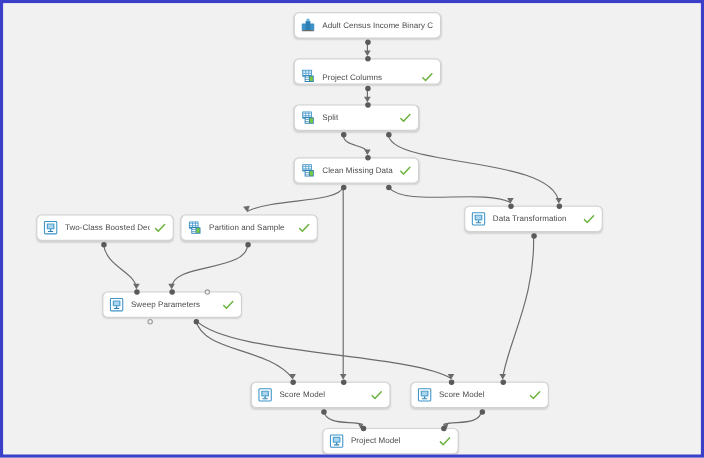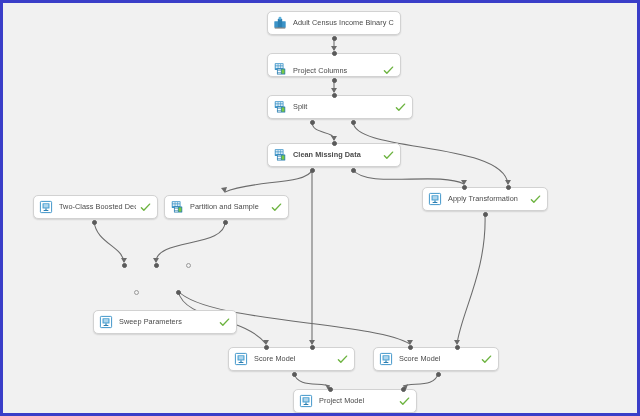--- a/index.html
+++ b/index.html
@@ -177,21 +177,21 @@
         <rect x="9.8" y="8.5" width="3.3" height="4.8" fill="#7ac943"></rect>
       </svg>
       <span class="node-label">Project Columns</span>
       <svg class="node-check" viewBox="0 0 12 12">
         <path d="M1.5,6.2 L4.2,9 L10.5,2.3" stroke="#6cb33f" stroke-width="1.5" fill="none" stroke-linecap="round" stroke-linejoin="round"></path>
       </svg>
     </div>
     <div class="port filled" style="left:328.5px; top:47.5px;"></div>
     <div class="port filled" style="left:328.5px; top:74.5px;"></div>
 
-    <div class="node" style="left:264px; top:92px; width:146px;">
+    <div class="node" style="left:264px; top:92px; width:114px;">
       <svg class="node-icon" viewBox="0 0 16 16">
         <rect x="2" y="1.5" width="10" height="7.5" rx="0.5" fill="#3b93c8"></rect>
         <g fill="#ffffff">
           <rect x="3" y="2.5" width="2.4" height="1.1"></rect>
             <rect x="6.1" y="2.5" width="2.4" height="1.1"></rect>
             <rect x="9.2" y="2.5" width="1.9" height="1.1"></rect>
           <rect x="3" y="4.2" width="2.4" height="1.1"></rect>
             <rect x="6.1" y="4.2" width="2.4" height="1.1"></rect>
             <rect x="9.2" y="4.2" width="1.9" height="1.1"></rect>
           <rect x="3" y="5.9" width="2.4" height="1.1"></rect>
@@ -208,21 +208,21 @@
       </svg>
       <span class="node-label">Split</span>
       <svg class="node-check" viewBox="0 0 12 12">
         <path d="M1.5,6.2 L4.2,9 L10.5,2.3" stroke="#6cb33f" stroke-width="1.5" fill="none" stroke-linecap="round" stroke-linejoin="round"></path>
       </svg>
     </div>
     <div class="port filled" style="left:328.5px; top:89.5px;"></div>
     <div class="port filled" style="left:306.5px; top:116.5px;"></div>
     <div class="port filled" style="left:347.5px; top:116.5px;"></div>
 
-    <div class="node" style="left:264px; top:140px; width:134px;font-weight:bold;">
+    <div class="node" style="left:264px; top:140px; width:114px;">
       <svg class="node-icon" viewBox="0 0 16 16">
         <rect x="2" y="1.5" width="10" height="7.5" rx="0.5" fill="#3b93c8"></rect>
         <g fill="#ffffff">
           <rect x="3" y="2.5" width="2.4" height="1.1"></rect>
             <rect x="6.1" y="2.5" width="2.4" height="1.1"></rect>
             <rect x="9.2" y="2.5" width="1.9" height="1.1"></rect>
           <rect x="3" y="4.2" width="2.4" height="1.1"></rect>
             <rect x="6.1" y="4.2" width="2.4" height="1.1"></rect>
             <rect x="9.2" y="4.2" width="1.9" height="1.1"></rect>
           <rect x="3" y="5.9" width="2.4" height="1.1"></rect>
@@ -291,30 +291,30 @@
     <div class="port filled" style="left:219.5px; top:216.5px;"></div>
 
     <div class="node" style="left:419px; top:184px; width:126px;">
       <svg class="node-icon" viewBox="0 0 16 16">
         <rect x="1.6" y="1.6" width="12.8" height="12.8" rx="1" fill="none" stroke="#3b93c8" stroke-width="1.1"></rect>
         <rect x="4" y="3.6" width="8" height="6" rx="0.6" fill="#4ea3d4"></rect>
         <rect x="5.3" y="4.7" width="5.4" height="3.8" fill="#ffffff" opacity="0.55"></rect>
         <rect x="7.3" y="9.6" width="1.4" height="1.8" fill="#2b7fb2"></rect>
         <rect x="5.2" y="11.4" width="5.6" height="1.1" rx="0.4" fill="#2b7fb2"></rect>
       </svg>
-      <span class="node-label">Apply Transformation</span>
+      <span class="node-label">Data Transformation</span>
       <svg class="node-check" viewBox="0 0 12 12">
         <path d="M1.5,6.2 L4.2,9 L10.5,2.3" stroke="#6cb33f" stroke-width="1.5" fill="none" stroke-linecap="round" stroke-linejoin="round"></path>
       </svg>
     </div>
     <div class="port filled" style="left:458.5px; top:181.5px;"></div>
     <div class="port filled" style="left:502.5px; top:181.5px;"></div>
     <div class="port filled" style="left:479.5px; top:208.5px;"></div>
 
-    <div class="node" style="left:90px; top:262px; width:144px;margin-top:45px;">
+    <div class="node" style="left:90px; top:262px; width:127px;">
       <svg class="node-icon" viewBox="0 0 16 16">
         <rect x="1.6" y="1.6" width="12.8" height="12.8" rx="1" fill="none" stroke="#3b93c8" stroke-width="1.1"></rect>
         <rect x="4" y="3.6" width="8" height="6" rx="0.6" fill="#4ea3d4"></rect>
         <rect x="5.3" y="4.7" width="5.4" height="3.8" fill="#ffffff" opacity="0.55"></rect>
         <rect x="7.3" y="9.6" width="1.4" height="1.8" fill="#2b7fb2"></rect>
         <rect x="5.2" y="11.4" width="5.6" height="1.1" rx="0.4" fill="#2b7fb2"></rect>
       </svg>
       <span class="node-label">Sweep Parameters</span>
       <svg class="node-check" viewBox="0 0 12 12">
         <path d="M1.5,6.2 L4.2,9 L10.5,2.3" stroke="#6cb33f" stroke-width="1.5" fill="none" stroke-linecap="round" stroke-linejoin="round"></path>

